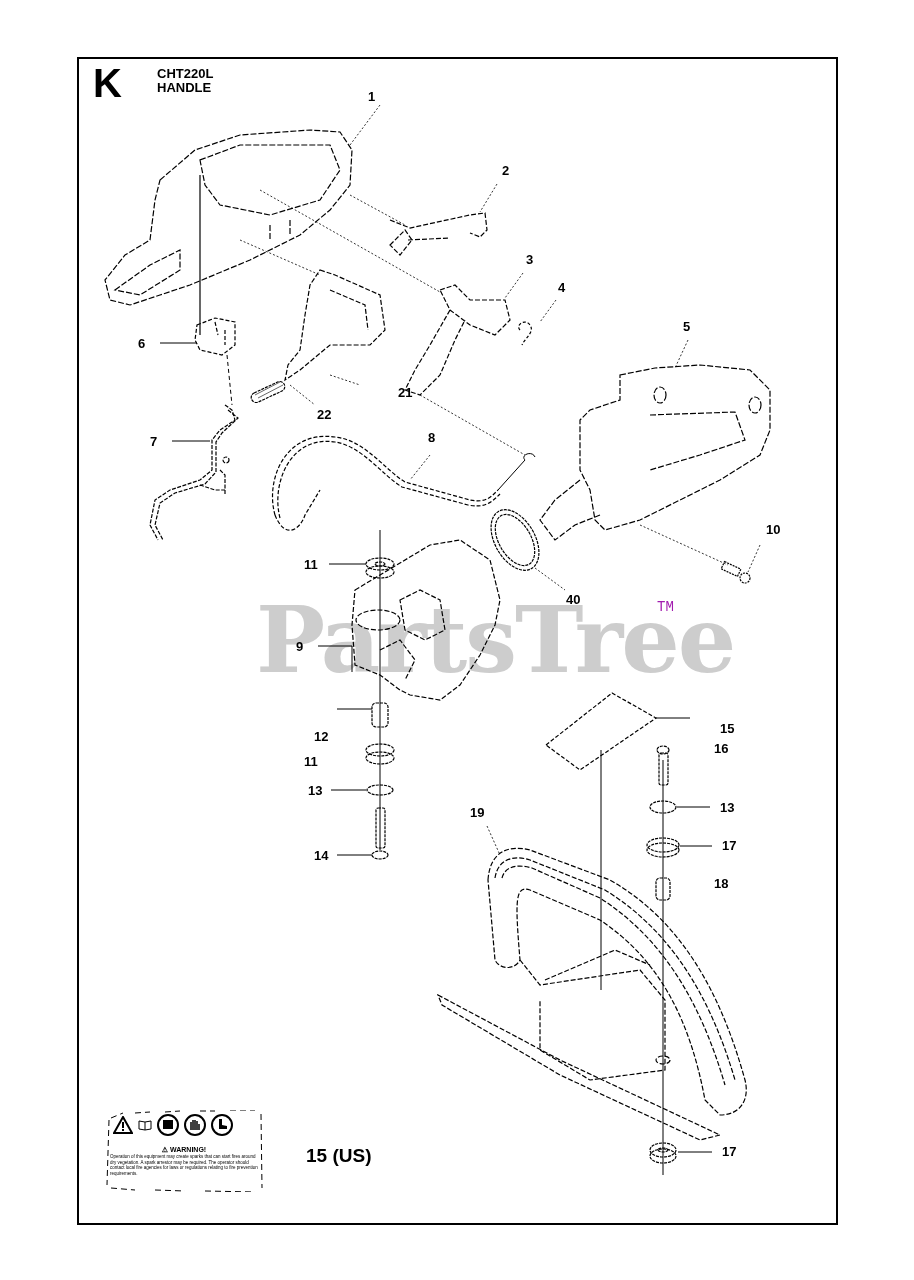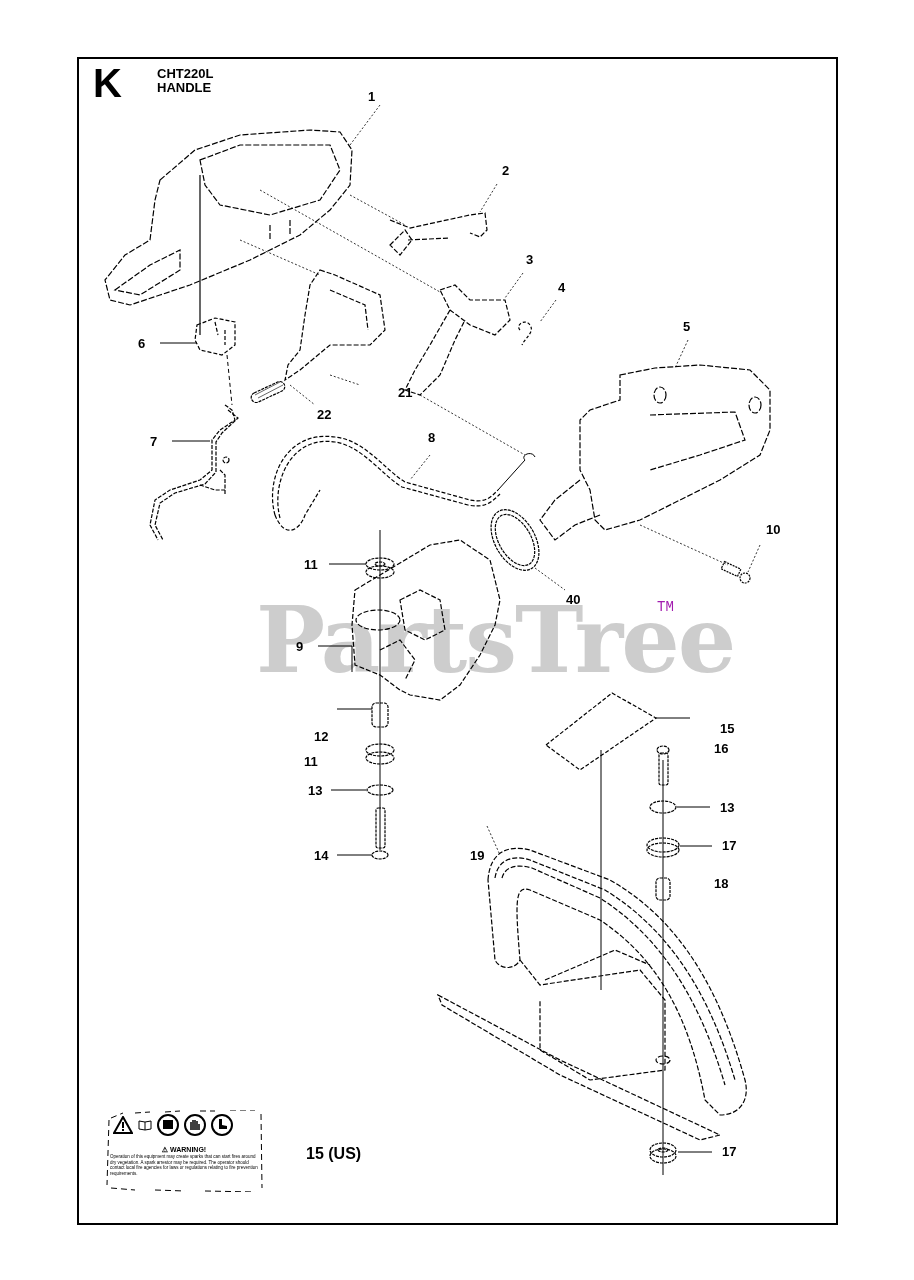--- a/index.html
+++ b/index.html
@@ -8,21 +8,21 @@
     .section-letter { position:absolute; left:93px; top:63px; font-size:40px; font-weight:bold; line-height:40px; }
     .title { position:absolute; left:127px; top:67px; font-size:13px; font-weight:bold; line-height:14px;margin-left:30px; }
     .callout { position:absolute; font-size:13px; font-weight:bold; line-height:14px; }
     .watermark { position:absolute; left:232px; top:590px; font-family:"DejaVu Serif", serif; font-size:92px; font-weight:bold; color:#c8c8c8; letter-spacing:-2px; line-height:100px; opacity:0.9;margin-left:24px; }
     .tm { position:absolute; left:657px; top:599px; font-size:14px; color:#a21caf;font-family:Liberation Mono, monospace; }
     svg.art { position:absolute; left:0; top:0; width:914px; height:1280px; }
     .label-box { position:absolute; left:105px; top:1110px; width:158px; height:82px; }
     .warn-icons { position:absolute; left:8px; top:4px; display:flex; gap:5px; align-items:center; }
     .warn-title { position:absolute; left:0; width:158px; top:36px; text-align:center; font-size:7px; font-weight:bold; }
     .warn-text { position:absolute; left:5px; top:44px; width:148px; font-size:4.5px; line-height:5.5px; }
-    .us-label { position:absolute; left:306px; top:1145px; font-size:16px; font-weight:bold; }
+    .us-label { position:absolute; left:306px; top:1145px; font-size:19px; font-weight:bold; }
   </style>
 </head>
 <body>
 
 <div class="frame"></div>
 
 <div class="section-letter">K</div>
 <div class="title">
   <div>CHT220L</div>
   <div>HANDLE</div>
@@ -218,21 +218,21 @@
 <div class="callout" style="left:766px;top:523px;">10</div>
 <div class="callout" style="left:304px;top:558px;">11</div>
 <div class="callout" style="left:566px;top:593px;">40</div>
 <div class="callout" style="left:296px;top:640px;">9</div>
 <div class="callout" style="left:700px;top:722px;margin-left:20px;">15</div>
 <div class="callout" style="left:314px;top:730px;">12</div>
 <div class="callout" style="left:714px;top:742px;">16</div>
 <div class="callout" style="left:304px;top:755px;">11</div>
 <div class="callout" style="left:308px;top:784px;">13</div>
 <div class="callout" style="left:720px;top:801px;">13</div>
-<div class="callout" style="left:470px;top:806px;margin-top:43px;">19</div>
+<div class="callout" style="left:470px;top:806px;">19</div>
 <div class="callout" style="left:722px;top:839px;">17</div>
 <div class="callout" style="left:314px;top:849px;">14</div>
 <div class="callout" style="left:714px;top:877px;">18</div>
 <div class="callout" style="left:722px;top:1145px;">17</div>
 
 <div class="label-box">
   <svg width="158" height="82" viewBox="0 0 158 82" style="position:absolute;left:0;top:0;" fill="none" stroke="#000">
     <path d="M6 8 L18 3 M30 3 L45 2 M60 2 L75 1 M95 1 L110 1 M125 0 L150 0" stroke-dasharray="6 4"></path>
     <path d="M4 10 L2 75 M156 4 L157 78" stroke-dasharray="6 4"></path>
     <path d="M6 78 L30 80 M50 80 L80 81 M100 81 L150 82" stroke-dasharray="6 4"></path>

